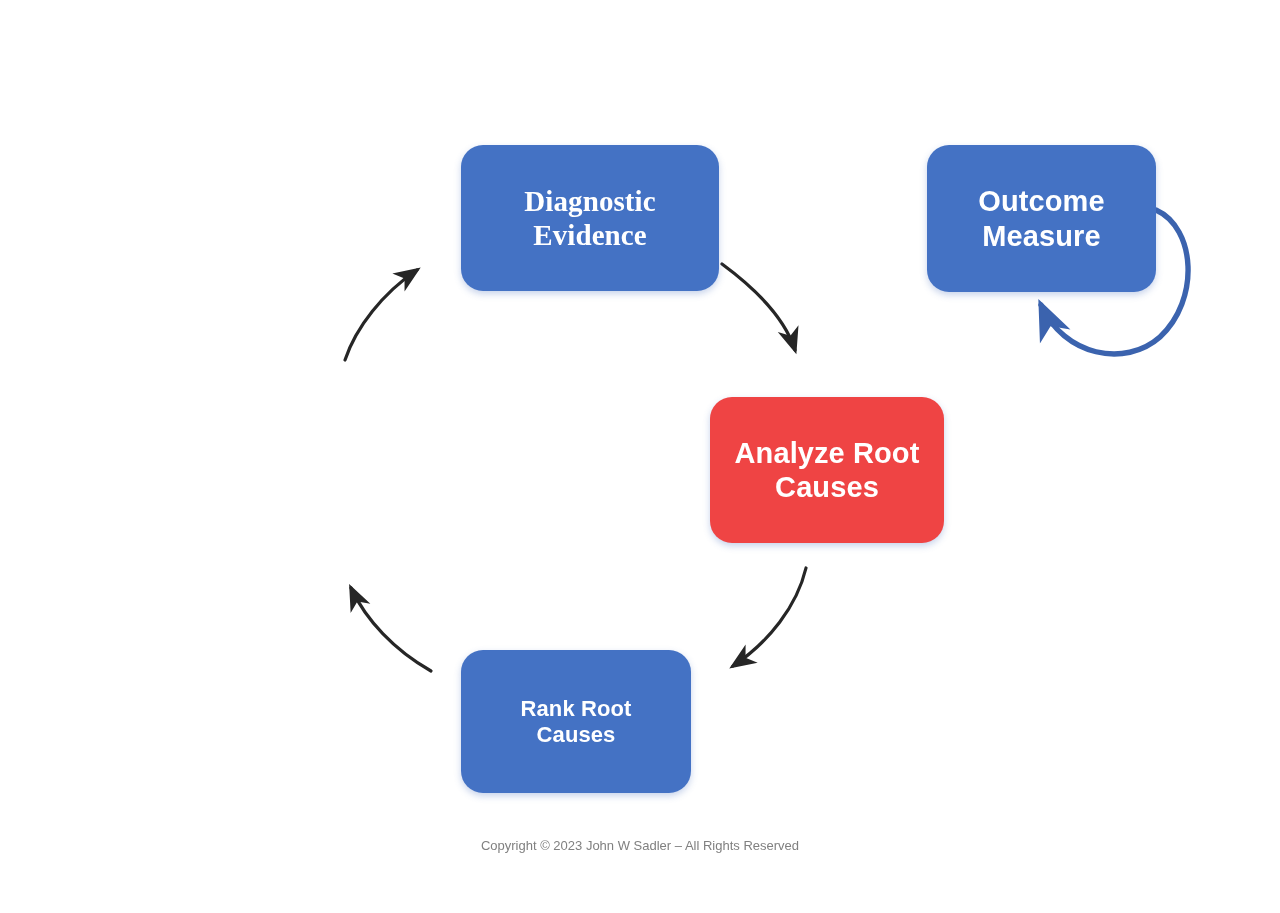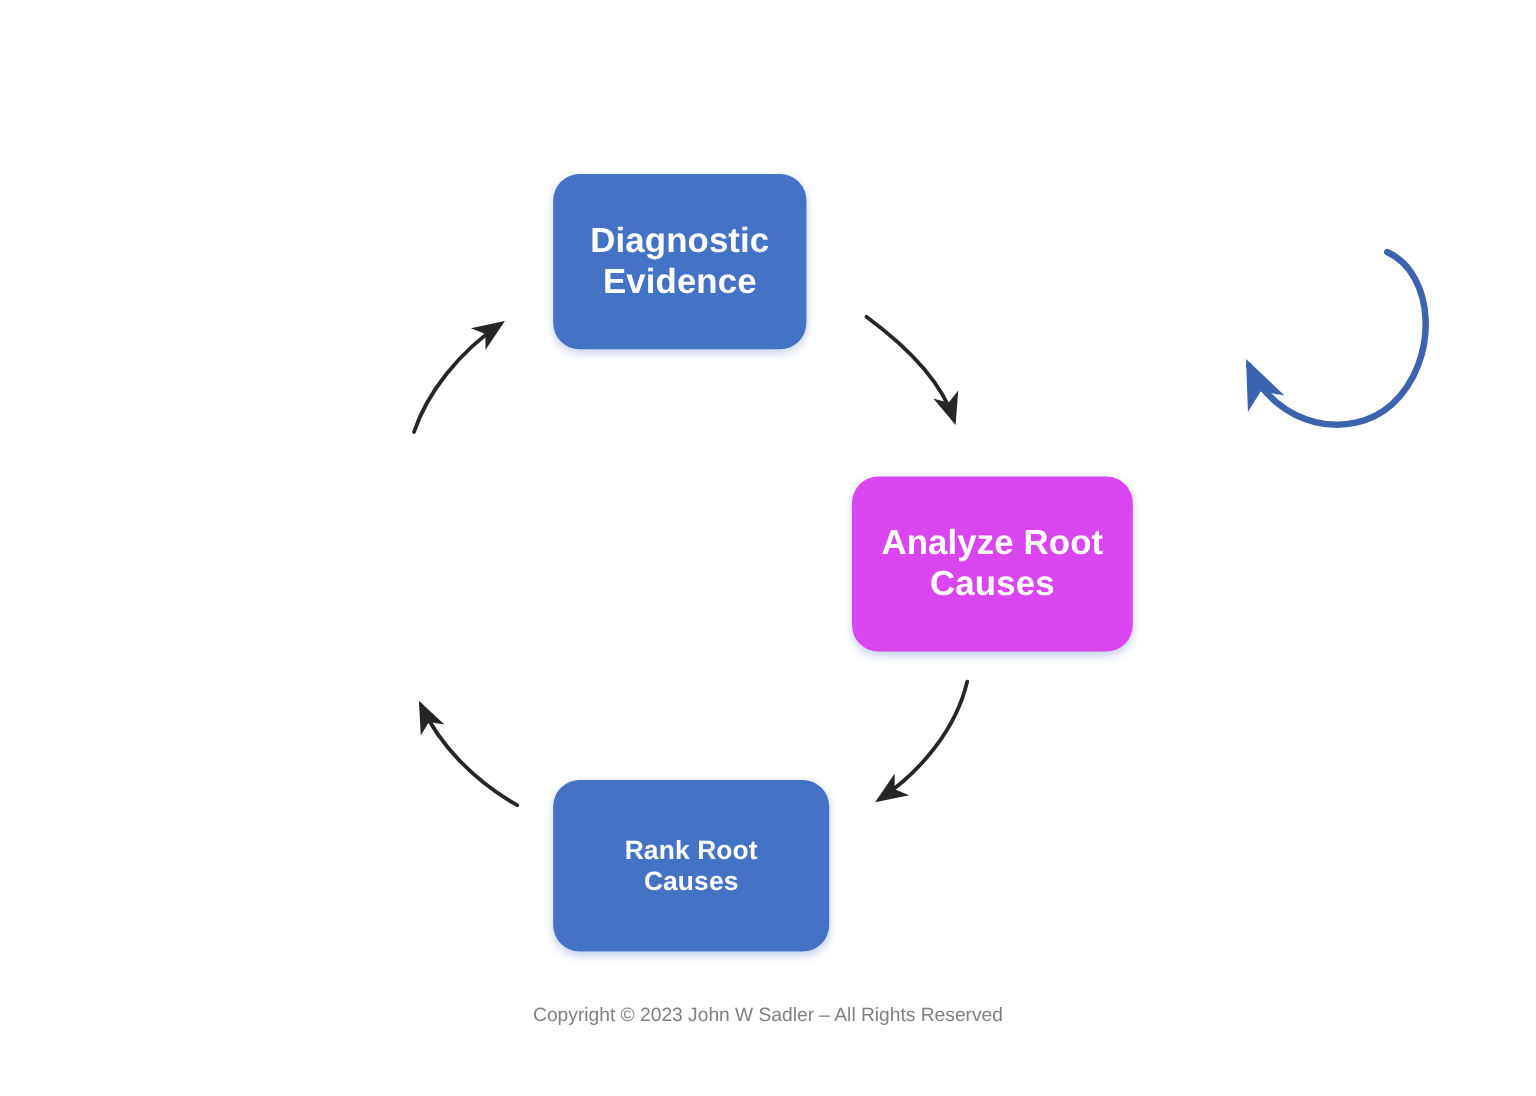--- a/index.html
+++ b/index.html
@@ -40,22 +40,23 @@
     letter-spacing: 0.1px;
     box-shadow: 0 3px 7px rgba(70,110,190,0.30);
   }
   .node-label {
     white-space: pre-line;
     display: block;
     padding: 0 10px;
   }
   
   #node-diagnostic-evidence {
-    left: 461px;  top: 145px;  width: 211px; height: 146px;
+    left: 461px;  top: 145px;  width: 258px; height: 146px;
     font-size: 29px;
+    font-family: Liberation Serif, serif;
   }
   #node-outcome-measure {
     left: 927px;  top: 145px;  width: 229px; height: 147px;
     font-size: 29px;
   }
   #node-analyze-root-causes {
     left: 710px;  top: 397px;  width: 234px; height: 146px;
     font-size: 29px;
   }
   #node-take-corrective-action {
@@ -65,21 +66,21 @@
   #node-rank-root-causes {
     left: 461px;  top: 650px;  width: 230px; height: 143px;
     font-size: 22px;
   }
   #footer-copyright {
     position: absolute;
     left: 0;
     top: 838px;
     width: 1280px;
     text-align: center;
-    font-size: 16px;
+    font-size: 13px;
     color: #808080;
     font-family: "Liberation Sans", sans-serif;
     font-weight: normal;
   }
 </style>
 </head>
 <body>
 
 <div id="canvas">
 
@@ -112,22 +113,26 @@
     <g>
       <path d="M 1156,210 C 1196,228 1200,300 1160,337 C 1125,368 1064,356 1041,305" fill="none" stroke="#3B63AE" stroke-width="5.4" stroke-linecap="round" marker-end="url(#head-blue)"></path>
     </g>
   </svg>
 
   <div class="node" id="node-diagnostic-evidence" style="background:#4472C4;">
     <span class="node-label">Diagnostic
 Evidence</span>
   </div>
 
+  <div class="node" id="node-outcome-measure" style="background:#4472C4;">
+    <span class="node-label">Outcome
+Measure</span>
+  </div>
 
-  <div class="node" id="node-analyze-root-causes" style="background:#d946ef;">
+  <div class="node" id="node-analyze-root-causes" style="background:#ef4444;">
     <span class="node-label">Analyze Root
 Causes</span>
   </div>
 
 
   <div class="node" id="node-rank-root-causes" style="background:#4472C4;">
     <span class="node-label">Rank Root
 Causes</span>
   </div>
 

